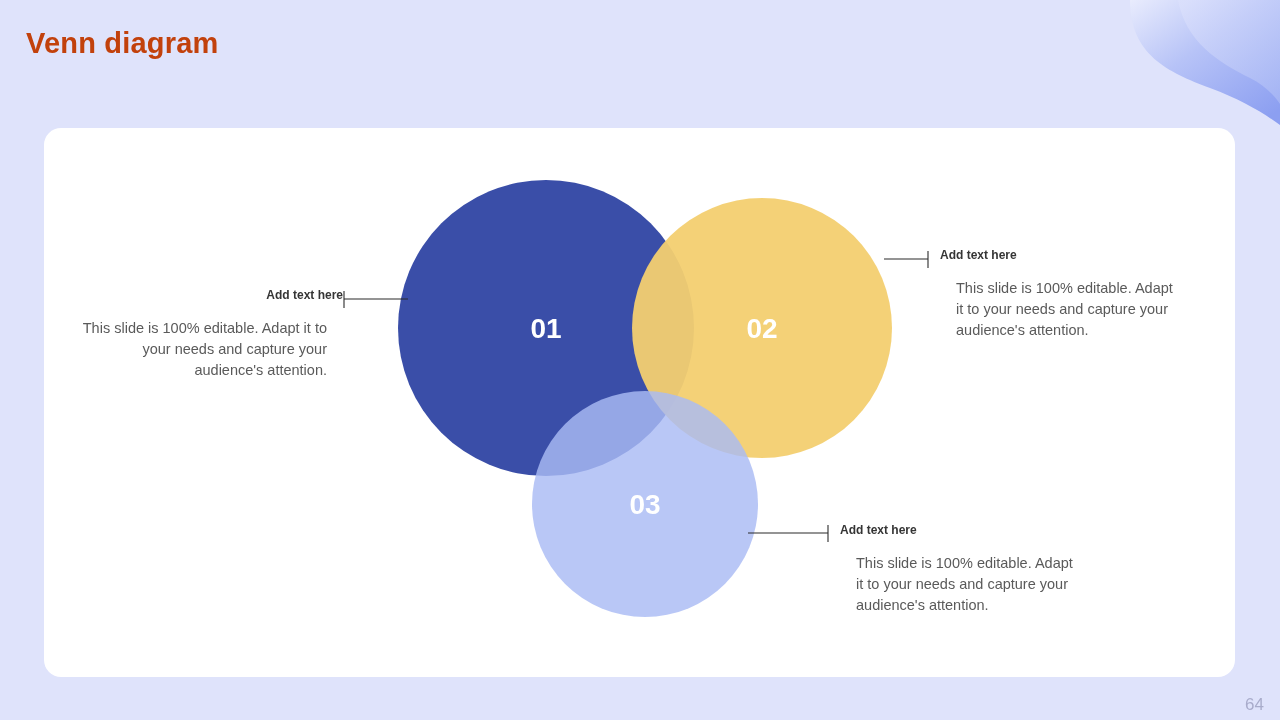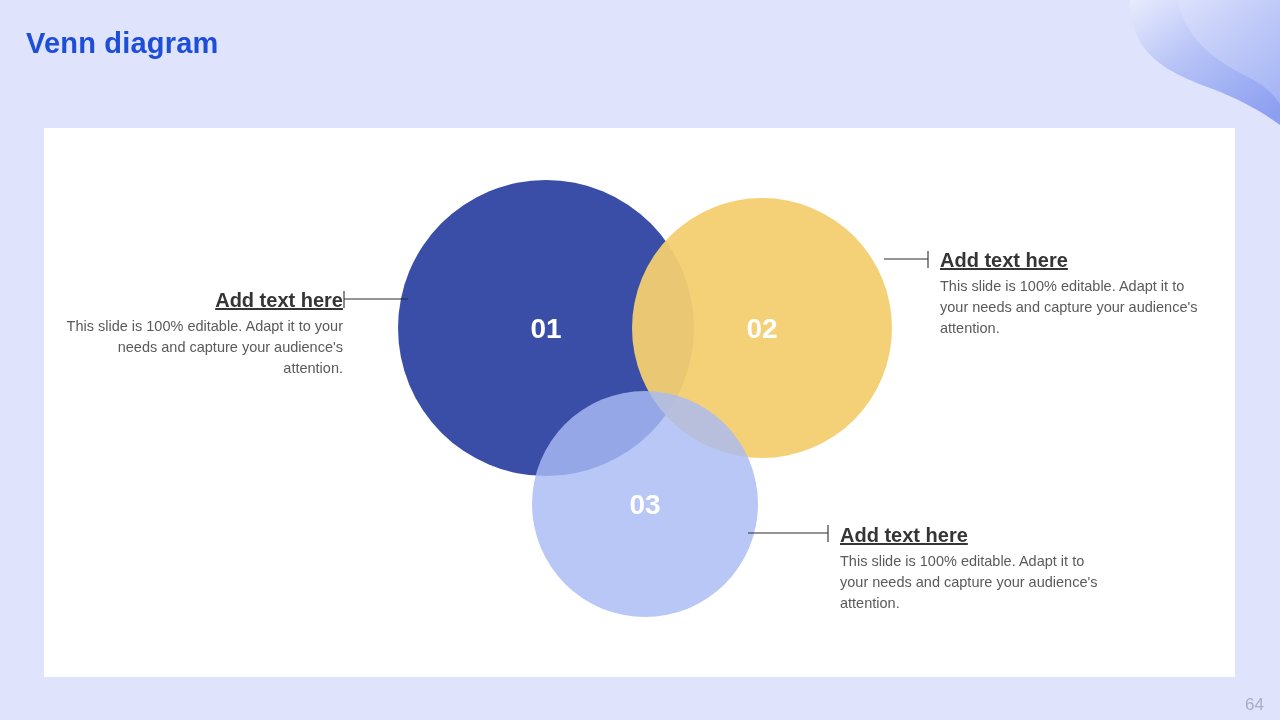--- a/index.html
+++ b/index.html
@@ -27,21 +27,21 @@
   }
   .corner-wave svg { display: block; }
 
   
   .slide-title {
     position: absolute;
     left: 26px;
     top: 27px;
     font-size: 29px;
     font-weight: 600;
-    color: #1d4ed8;
+    color: #c2410c;
     letter-spacing: 0.2px;
     white-space: nowrap;
   }
 
   
   .card {
     position: absolute;
     left: 44px;
     top: 128px;
     width: 1191px;
@@ -57,32 +57,31 @@
     width: 1191px;
     height: 549px;
   }
   .venn svg { display: block; }
 
   
   .callout {
     position: absolute;
   }
   .callout .cal-title {
-    font-size: 20px;
+    font-size: 12px;
     font-weight: bold;
     color: #353535;
     margin: 0 0 4px 0;
     line-height: 1.2;
-    text-decoration: underline;
   }
   .callout .cal-body {
     font-size: 14.5px;
     color: #5a5a5a;
     line-height: 1.45;
-    margin: 0;
+    margin: 16px;
   }
 
   .callout-left {
     left: 60px;
     top: 288px;
     width: 283px;
     text-align: right;
   }
   .callout-right-top {
     left: 940px;
@@ -122,21 +121,21 @@
         <stop offset="100%" stop-color="#aab9f5"></stop>
       </linearGradient>
     </defs>
     <path d="M40 0 C 40 55, 78 72, 120 88 C 152 100, 172 112, 190 125 L190 0 Z" fill="url(#waveGrad)"></path>
     <path d="M88 0 C 96 42, 128 62, 160 78 C 174 85, 184 95, 190 104 L190 0 Z" fill="url(#waveGrad2)" opacity="0.75"></path>
   </svg>
 </div>
 
 <div class="slide-title">Venn diagram</div>
 
-<div class="card" style="background: rgb(255, 255, 255);">
+<div class="card" style="background: rgb(255, 255, 255); border-radius: 17px;">
 
   <div class="venn">
     <svg width="1191" height="549" viewBox="0 0 1191 549" xmlns="http://www.w3.org/2000/svg">
 
       <circle id="c1" cx="502" cy="200" r="148" fill="#3a4ea8" fill-opacity="1"></circle>
 
       <circle id="c2" cx="718" cy="200" r="130" fill="#f3cf70" fill-opacity="0.95"></circle>
 
       <circle id="c3" cx="601" cy="376" r="113" fill="#a9bbf4" fill-opacity="0.82"></circle>
 

